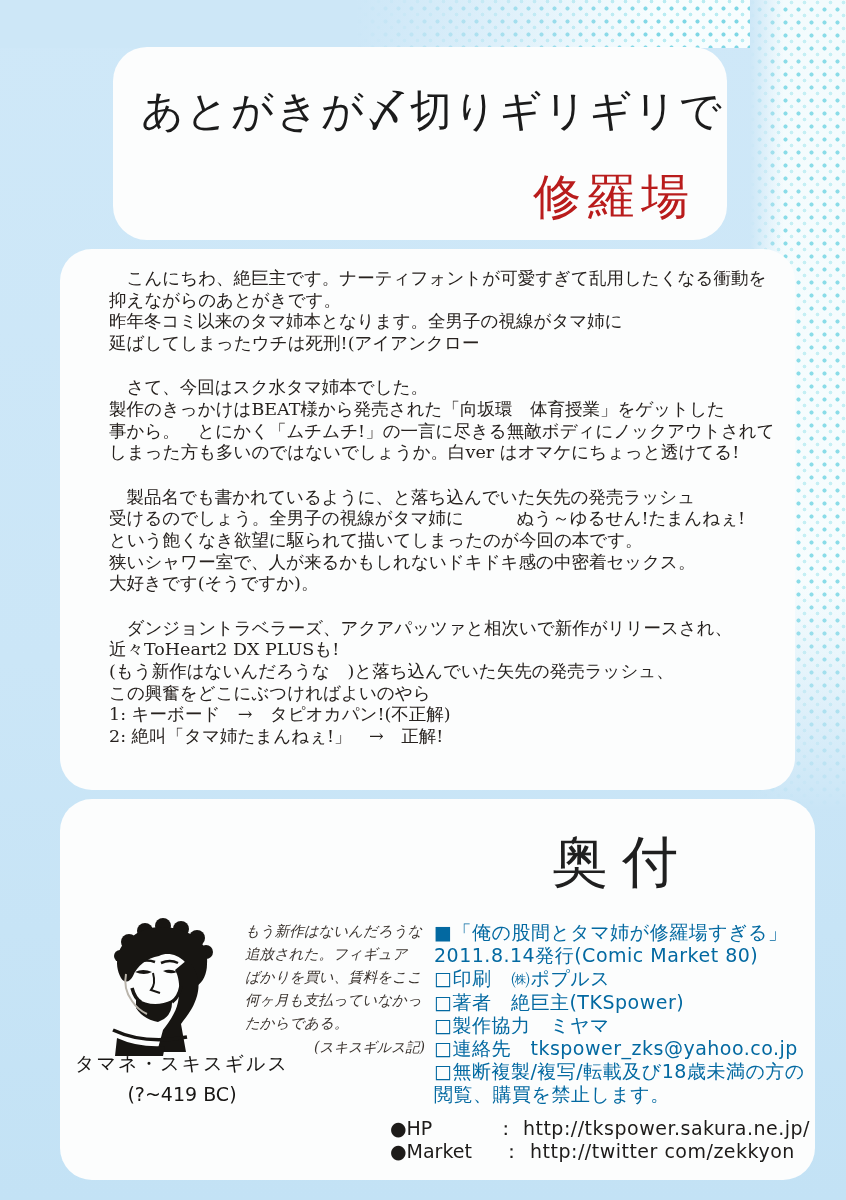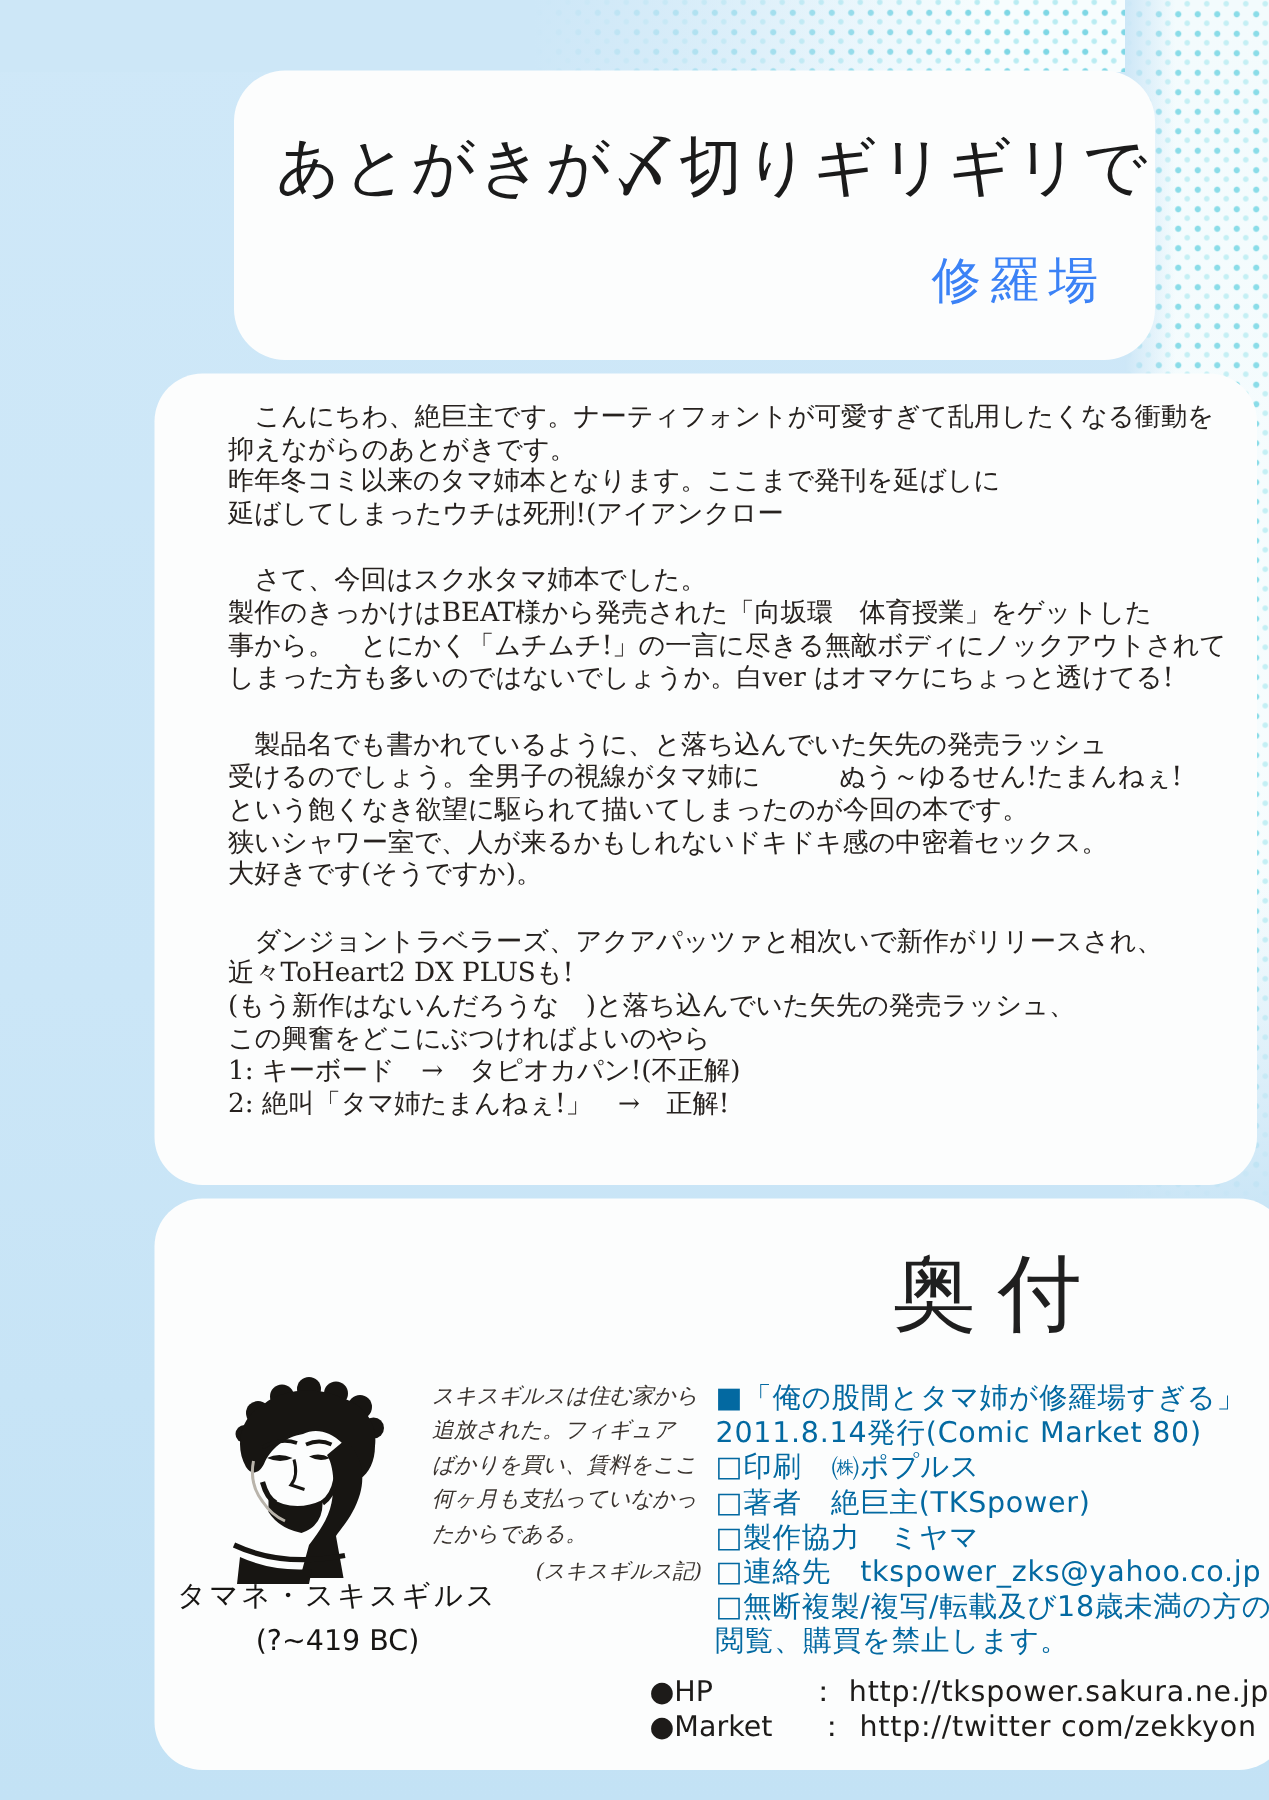--- a/index.html
+++ b/index.html
@@ -23,29 +23,29 @@
     position:absolute;right:0;top:0;width:96px;height:810px;z-index:0;
     background-image:
       linear-gradient(to bottom, rgba(205,231,247,0) 0%, rgba(205,231,247,0) 72%, #c9e5f6 100%),
       linear-gradient(to right, #cde7f7 0%, rgba(205,231,247,0) 35%),
       radial-gradient(circle, #8adce8 1.7px, rgba(138,220,232,0) 2.4px),
       radial-gradient(circle, #c4eff4 1.5px, rgba(196,239,244,0) 2.2px),
       linear-gradient(to bottom, #f3fbfd 0%, #f8fdfe 100%);
     background-size:auto,auto,13px 13px,13px 13px,auto;
     background-position:0 0,0 0,3px 3px,9px 9px,0 0;
   }
-  .box{position:absolute;background:#fcfdfd;z-index:1;margin-left:43px;}
+  .box{position:absolute;background:#fcfdfd;z-index:1;}
   
   .title-box{left:113px;top:47px;width:614px;height:193px;border-radius:34px;}
   .title-line1{
     position:absolute;left:28px;top:36px;font-size:42px;color:#1b1b1b;
     font-family:"DejaVu Sans","Liberation Sans",sans-serif;letter-spacing:2px;white-space:nowrap;
   }
   .title-line2{
-    position:absolute;right:32px;top:118px;font-size:33px;color:#3b82f6;
+    position:absolute;right:32px;top:118px;font-size:48px;color:#b91c1c;
     font-family:"DejaVu Sans","Liberation Sans",sans-serif;letter-spacing:6px;white-space:nowrap;
   }
   
   .main-box{left:60px;top:249px;width:703px;height:541px;border-radius:32px;padding-left:32px;}
   .main-text{position:absolute;left:49px;top:19px;right:12px;}
   .para{margin:0 0 23px 0;}
   .ln{font-size:17.5px;line-height:21.6px;color:#26211e;white-space:pre;}
   
   .colophon-box{left:60px;top:799px;width:755px;height:381px;border-radius:32px;}
   .okuzuke{
@@ -85,21 +85,21 @@
 <section class="box title-box">
   <div class="title-line1">あとがきが〆切りギリギリで</div>
   <div class="title-line2">修羅場</div>
 </section>
 
 <section class="box main-box">
   <div class="main-text">
     <div class="para">
       <div class="ln">　こんにちわ、絶巨主です。ナーティフォントが可愛すぎて乱用したくなる衝動を</div>
       <div class="ln">抑えながらのあとがきです。</div>
-      <div class="ln">昨年冬コミ以来のタマ姉本となります。ここまで発刊を延ばしに</div>
+      <div class="ln">昨年冬コミ以来のタマ姉本となります。全男子の視線がタマ姉に</div>
       <div class="ln">延ばしてしまったウチは死刑!(アイアンクロー</div>
     </div>
     <div class="para">
       <div class="ln">　さて、今回はスク水タマ姉本でした。</div>
       <div class="ln">製作のきっかけはBEAT様から発売された「向坂環　体育授業」をゲットした</div>
       <div class="ln">事から。　とにかく「ムチムチ!」の一言に尽きる無敵ボディにノックアウトされて</div>
       <div class="ln">しまった方も多いのではないでしょうか。白ver はオマケにちょっと透けてる!</div>
     </div>
     <div class="para">
       <div class="ln">　製品名でも書かれているように、と落ち込んでいた矢先の発売ラッシュ</div>
@@ -140,21 +140,21 @@
       <path d="M60,57 q3,11 -2,17 l9,3" stroke="#171512" stroke-width="2" fill="none"></path>
       <path d="M43,82 q17,11 36,2 q1,17 -14,22 q-15,-3 -22,-14 Z" fill="#171512"></path>
       <path d="M39,72 q3,11 9,14 M88,70 q-2,11 -9,16" stroke="#171512" stroke-width="3.5" fill="none"></path>
       <path d="M33,58 q-3,15 6,27 q6,9 15,13" stroke="#b9b4ab" stroke-width="2" fill="none"></path>
       <path d="M20,114 q32,15 74,7" stroke="#171512" stroke-width="3.5" fill="none"></path>
       <path d="M24,122 q22,10 48,8 l-2,10 -48,0 Z" fill="#171512"></path>
     </svg>
   </figure>
 
   <div class="quote">
-    <div class="q-ln">スキスギルスは住む家から</div>
+    <div class="q-ln">もう新作はないんだろうな</div>
     <div class="q-ln">追放された。フィギュア</div>
     <div class="q-ln">ばかりを買い、賃料をここ</div>
     <div class="q-ln">何ヶ月も支払っていなかっ</div>
     <div class="q-ln">たからである。</div>
   </div>
   <div class="attr">(スキスギルス記)</div>
   <div class="statue-name">タマネ・スキスギルス</div>
   <div class="statue-years">(?~419 BC)</div>
 
   <div class="info">

